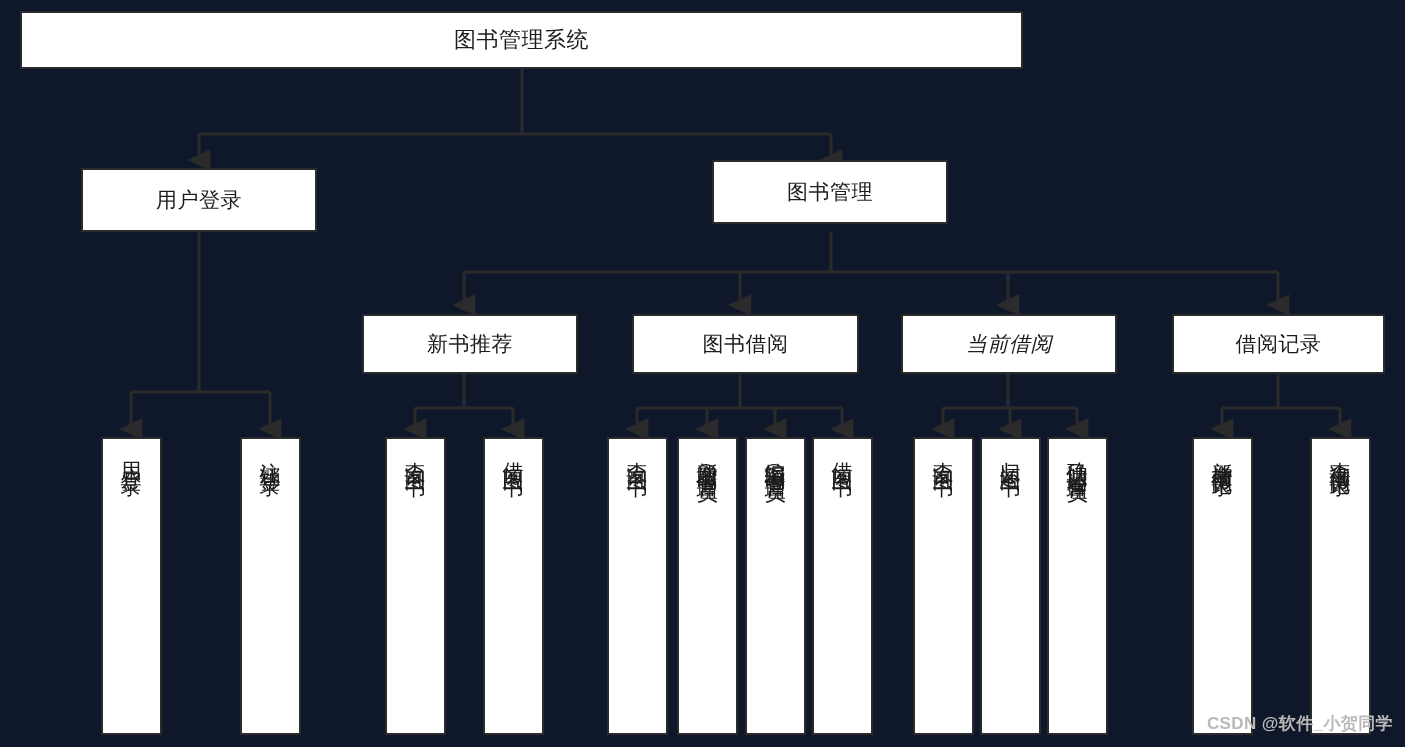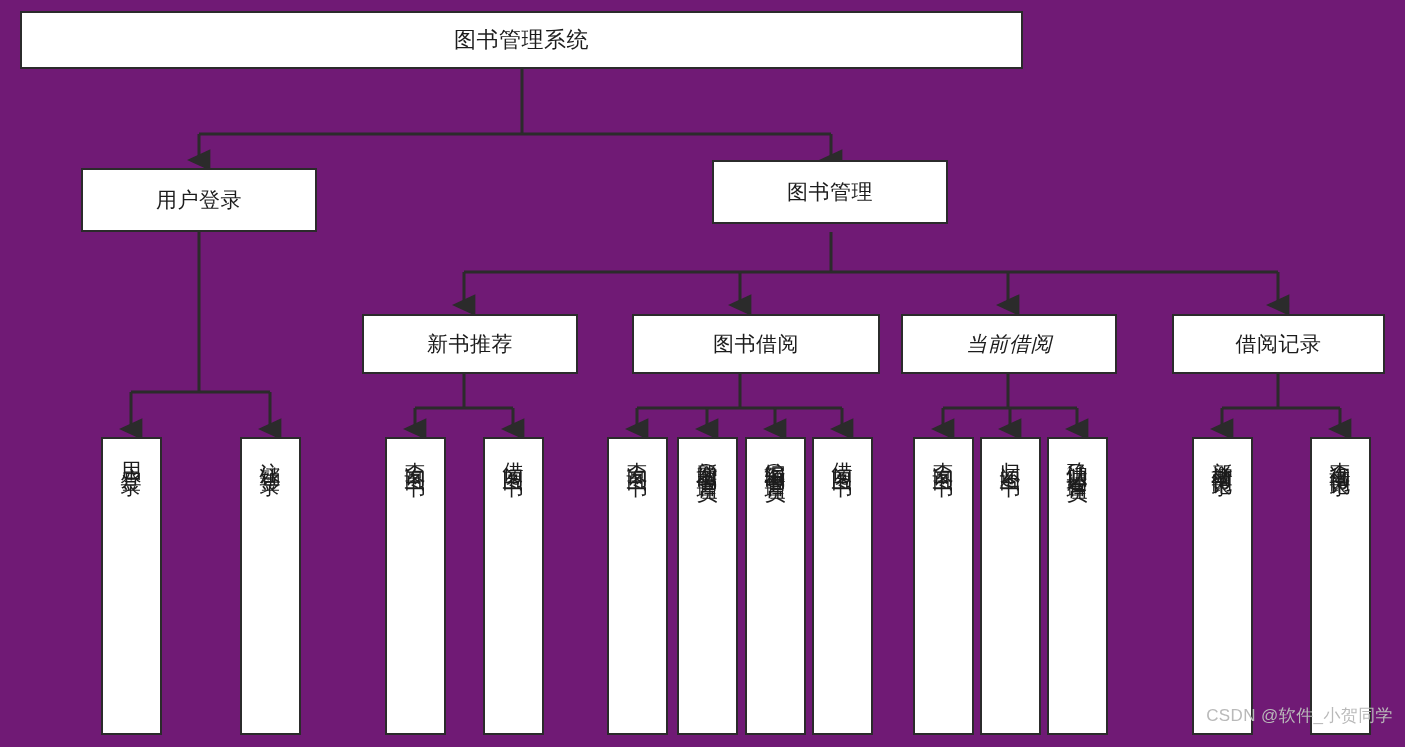--- a/index.html
+++ b/index.html
@@ -9,21 +9,21 @@
     background: #ffffff;
   }
   body {
     font-family: "Liberation Sans", "DejaVu Sans", sans-serif;
     color: #1f1f1f;
   }
   #diagram-root {
     position: relative;
     width: 1405px;
     height: 747px;
-    background: #701a75;
+    background: #0f172a;
     overflow: hidden;
   }
   #edge-layer {
     position: absolute;
     left: 0;
     top: 0;
     width: 1405px;
     height: 747px;
     pointer-events: none;
   }
@@ -82,26 +82,27 @@
     white-space: nowrap;
     max-height: 284px;
   }
   .node.leaf.tall-text .node-label {
     letter-spacing: 3px;
   }
 
   .watermark {
     position: absolute;
     right: 12px;
-    bottom: 20px;
+    bottom: 12px;
     font-size: 17px;
     color: #b9b9b9;
     z-index: 5;
     white-space: nowrap;
     letter-spacing: 0.4px;
+    font-weight: bold;
   }
 </style>
 </head>
 <body>
 
 <div id="diagram-root">
 
   <svg id="edge-layer" viewBox="0 0 1405 747" width="1405" height="747">
     <defs>
       <marker id="arrowhead" markerWidth="9" markerHeight="9" refX="4.2" refY="4.2" orient="auto" markerUnits="strokeWidth">
@@ -161,21 +162,21 @@
   <div class="node l2" style="left:81px; top:168px; width:236px;">
     <span class="node-label">用户登录</span>
   </div>
   <div class="node l2" style="left:712px; top:160px; width:236px;">
     <span class="node-label">图书管理</span>
   </div>
 
   <div class="node l3" style="left:362px; top:314px; width:216px;">
     <span class="node-label">新书推荐</span>
   </div>
-  <div class="node l3" style="left:632px; top:314px; width:248px;">
+  <div class="node l3" style="left:632px; top:314px; width:227px;">
     <span class="node-label">图书借阅</span>
   </div>
   <div class="node l3" style="left:901px; top:314px; width:216px;font-style:italic;">
     <span class="node-label">当前借阅</span>
   </div>
   <div class="node l3" style="left:1172px; top:314px; width:213px;">
     <span class="node-label">借阅记录</span>
   </div>
 
   <div class="node leaf" style="left:101px; width:61px;">

